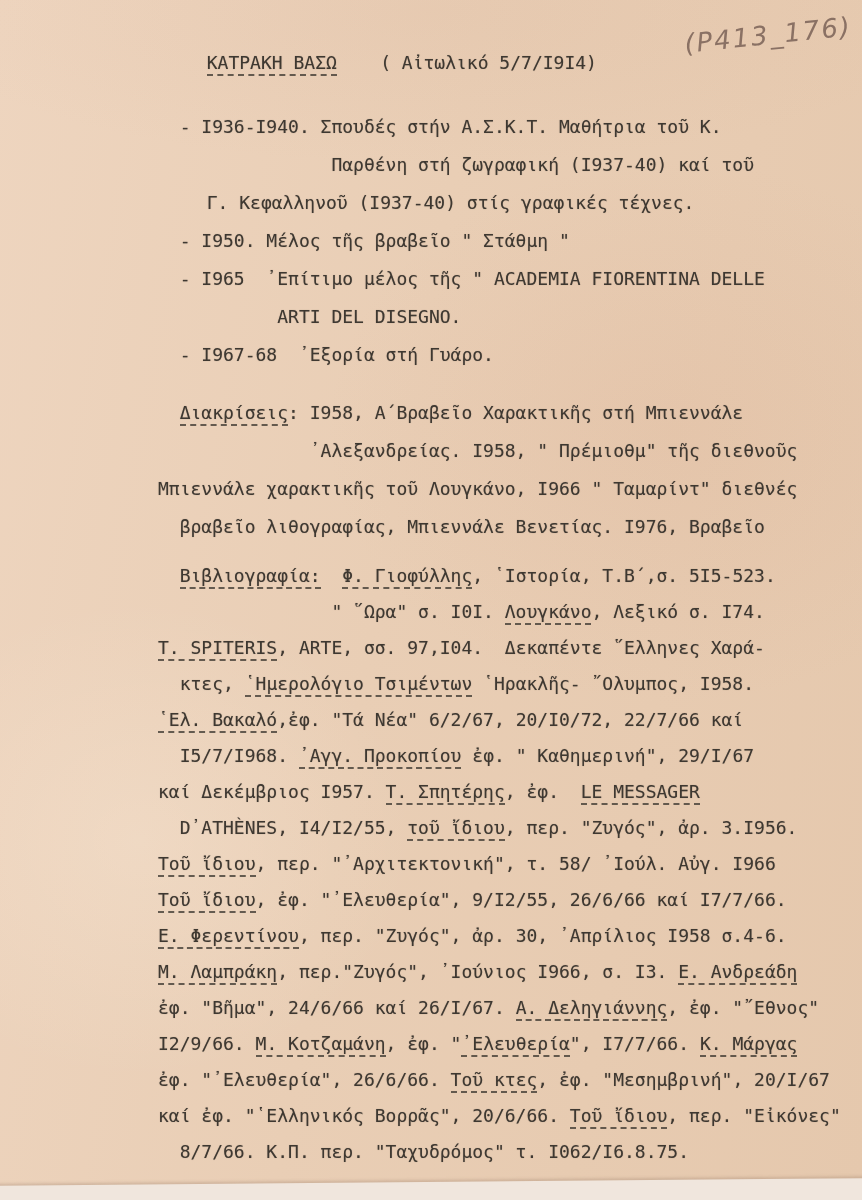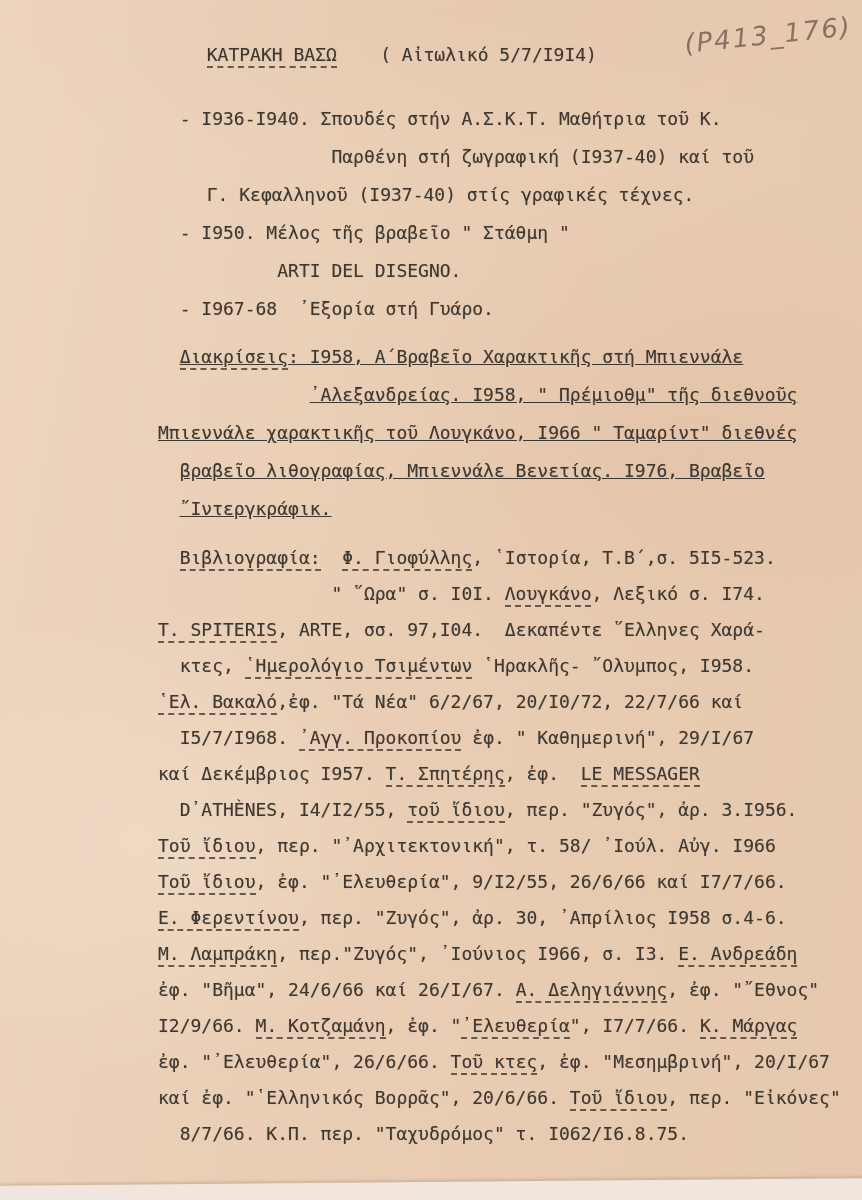--- a/index.html
+++ b/index.html
@@ -7,21 +7,21 @@
     width:862px;height:1200px;overflow:hidden;position:relative;
     background:
       radial-gradient(560px 440px at 78% 36%, rgba(213,163,134,.16), transparent 62%),
       radial-gradient(460px 400px at 16% 70%, rgba(255,245,231,.22), transparent 60%),
       radial-gradient(760px 220px at 50% 1%, rgba(203,158,132,.10), transparent 70%),
       linear-gradient(100deg,#eed5bf 0%,#e9ceb5 45%,#e5c8ad 100%);
     font-family:"DejaVu Sans Mono","DejaVu Sans",monospace;
   }
   .page{position:absolute;inset:0;}
   .doc{
-    position:absolute;left:158px;top:36px;width:690px;
+    position:absolute;left:158px;top:44px;width:690px;
     color:#3e3831;font-size:18px;
   }
   .line{white-space:pre;text-shadow:0 0 1px rgba(62,56,49,.38);}
   .u{border-bottom:2px dashed rgba(62,56,49,.78);padding-bottom:1px;}
   .annotation{
     position:absolute;top:20px;right:10px;
     font-family:"DejaVu Sans",sans-serif;font-style:italic;
     font-size:26px;letter-spacing:2px;color:#8a7164;
     transform:rotate(-6deg);
   }
@@ -39,29 +39,29 @@
 
   <div class="doc">
       <div style="margin-top: 0px;">
         <div class="line" style="line-height: 38px; padding-left: 4.5ch;"><span class="u">ΚΑΤΡΑΚΗ ΒΑΣΩ</span><span>    ( Αἰτωλικό 5/7/I9I4)</span></div>
       </div>
       <div style="margin-top: 26px;">
         <div class="line" style="line-height: 38px; padding-left: 2ch;"><span>- I936-I940. Σπουδές στήν Α.Σ.Κ.Τ. Μαθήτρια τοῦ Κ.</span></div>
         <div class="line" style="line-height: 38px; padding-left: 16ch;"><span>Παρθένη στή ζωγραφική (I937-40) καί τοῦ</span></div>
         <div class="line" style="line-height: 38px; padding-left: 4.5ch;"><span>Γ. Κεφαλληνοῦ (I937-40) στίς γραφικές τέχνες.</span></div>
         <div class="line" style="line-height: 38px; padding-left: 2ch;"><span>- I950. Μέλος τῆς βραβεῖο " Στάθμη "</span></div>
+        <div class="line" style="line-height: 38px; padding-left: 2ch;"><span>- I965  ᾽Επίτιμο μέλος τῆς " ACADEMIA FIORENTINA DELLE</span></div>
         <div class="line" style="line-height: 38px; padding-left: 11ch;"><span>ARTI DEL DISEGNO.</span></div>
         <div class="line" style="line-height: 38px; padding-left: 2ch;"><span>- I967-68  ᾽Εξορία στή Γυάρο.</span></div>
       </div>
-      <div style="margin-top: 10px; text-decoration: underline;">
+      <div style="margin-top: 20px;">
         <div class="line" style="line-height: 38px; padding-left: 2ch;"><span class="u">Διακρίσεις</span><span>: I958, Α΄Βραβεῖο Χαρακτικῆς στή Μπιεννάλε</span></div>
         <div class="line" style="line-height: 38px; padding-left: 14ch;"><span>᾽Αλεξανδρείας. I958, " Πρέμιοθμ" τῆς διεθνοῦς</span></div>
         <div class="line" style="line-height: 38px; padding-left: 0ch;"><span>Μπιεννάλε χαρακτικῆς τοῦ Λουγκάνο, I966 " Ταμαρίντ" διεθνές</span></div>
         <div class="line" style="line-height: 38px; padding-left: 2ch;"><span>βραβεῖο λιθογραφίας, Μπιεννάλε Βενετίας. I976, Βραβεῖο</span></div>
-        <div class="line" style="line-height: 38px; padding-left: 2ch;"><span>῎Ιντεργκράφικ.</span></div>
       </div>
       <div style="margin-top: 12px;">
         <div class="line" style="line-height: 36px; padding-left: 2ch;"><span class="u">Βιβλιογραφία:</span><span>  </span><span class="u">Φ. Γιοφύλλης</span><span>, ῾Ιστορία, Τ.Β΄,σ. 5I5-523.</span></div>
         <div class="line" style="line-height: 36px; padding-left: 16ch;"><span>" ῞Ωρα" σ. I0I. </span><span class="u">Λουγκάνο</span><span>, Λεξικό σ. I74.</span></div>
         <div class="line" style="line-height: 36px; padding-left: 0ch;"><span class="u">Τ. SPITERIS</span><span>, ARTE, σσ. 97,I04.  Δεκαπέντε ῞Ελληνες Χαρά-</span></div>
         <div class="line" style="line-height: 36px; padding-left: 2ch;"><span>κτες, </span><span class="u">῾Ημερολόγιο Τσιμέντων</span><span> ῾Ηρακλῆς- ῎Ολυμπος, I958.</span></div>
         <div class="line" style="line-height: 36px; padding-left: 0ch;"><span class="u">῾Ελ. Βακαλό</span><span>,ἐφ. "Τά Νέα" 6/2/67, 20/I0/72, 22/7/66 καί</span></div>
         <div class="line" style="line-height: 36px; padding-left: 2ch;"><span>I5/7/I968. </span><span class="u">᾽Αγγ. Προκοπίου</span><span> ἐφ. " Καθημερινή", 29/I/67</span></div>
         <div class="line" style="line-height: 36px; padding-left: 0ch;"><span>καί Δεκέμβριος I957. </span><span class="u">Τ. Σπητέρης</span><span>, ἐφ.  </span><span class="u">LE MESSAGER</span></div>
         <div class="line" style="line-height: 36px; padding-left: 2ch;"><span>D᾽ATHÈNES, I4/I2/55, </span><span class="u">τοῦ ἴδιου</span><span>, περ. "Ζυγός", ἀρ. 3.I956.</span></div>

